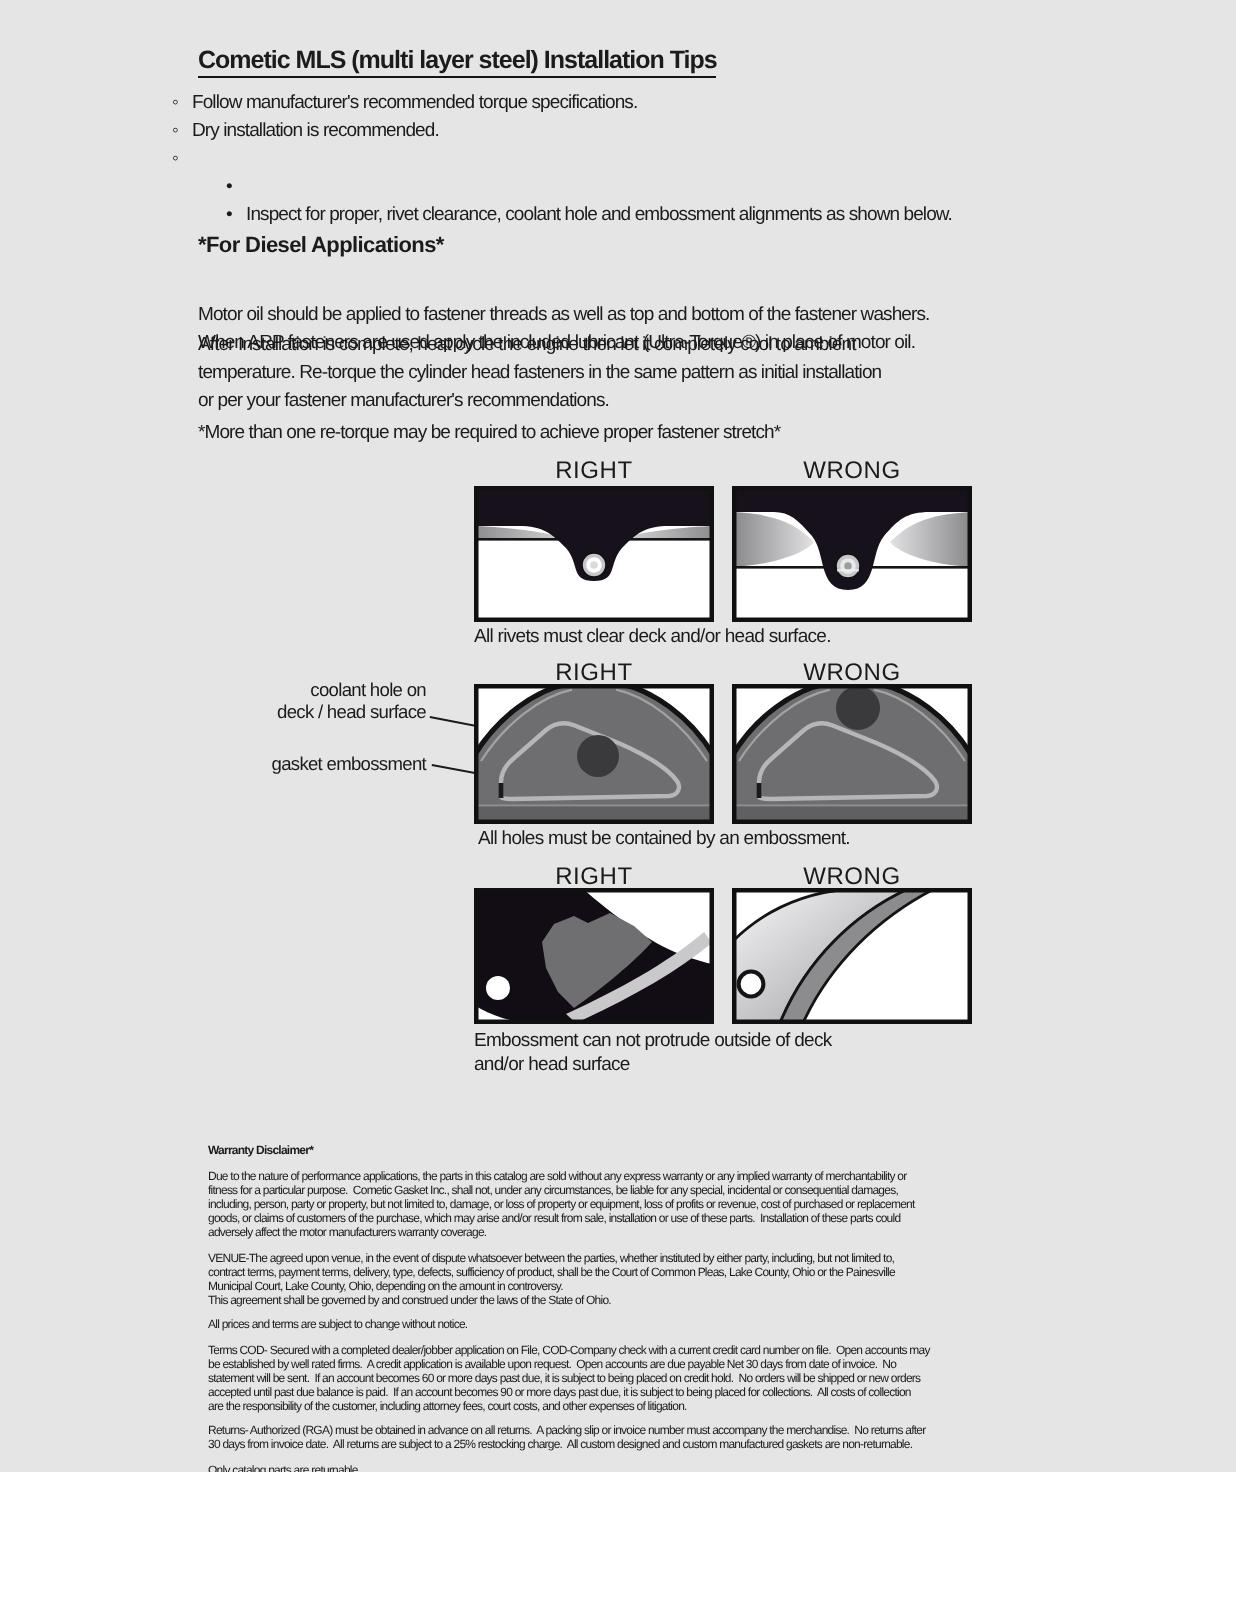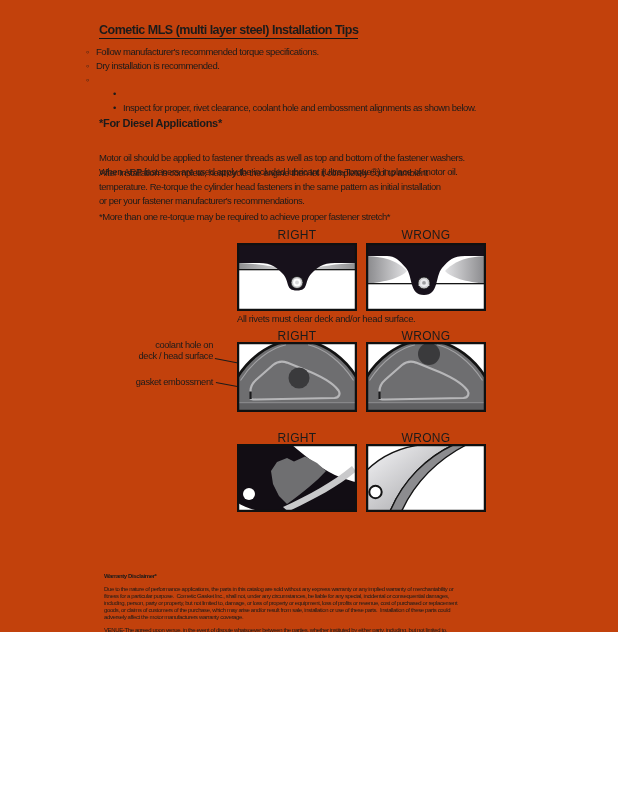--- a/index.html
+++ b/index.html
@@ -1,17 +1,17 @@
 <!DOCTYPE html>
 <html><head>
 <meta charset="utf-8">
 <style>
   html,body{margin:0;padding:0;background:#fff;}
   .page{
-    position:relative;width:618px;height:632px;background:#c2410c;overflow:hidden;
+    position:relative;width:618px;height:736px;background:#e5e5e5;overflow:hidden;
     font-family:"Liberation Sans",sans-serif;color:#1b1b1b;
   }
   .abs{position:absolute;}
   .pre{white-space:pre;}
   .page-title{
     left:99px;top:23px;font-size:12.5px;font-weight:bold;letter-spacing:-0.5px;
     border-bottom:1.5px solid #141414;padding-bottom:1px;
   }
   .bullets{left:86px;top:45px;font-size:9.5px;letter-spacing:-0.45px;}
   .bullet-row{height:14px;line-height:14px;display:flex;}
@@ -158,20 +158,21 @@
       <path d="M73,0 C89,3 108,16 120,36" stroke="#131313" stroke-width="2.6" fill="none"></path>
       <path d="M49,2.8 C34,6 16,19 3.5,38.5" stroke="#a2a2a4" stroke-width="1.1" fill="none"></path>
       <path d="M71,2.8 C86,6 104,19 116.5,38.5" stroke="#a2a2a4" stroke-width="1.1" fill="none"></path>
       <path d="M13.5,56.5 L13.5,49 C13.5,45 15.5,41 19.5,37.5 L36,23 C40,19.8 45,18.8 50,20.6 L66,27 C83,33.5 96.5,41.5 101.5,48.5 C103.5,51.5 102.5,55.5 97.5,56 L19,57.5 C15.5,57.5 13.5,57.2 13.5,56.5 Z" fill="none" stroke="#b6b6b8" stroke-width="2.2" stroke-linejoin="round"></path>
       <path d="M13.5,49.5 L13.5,57" stroke="#1a1a1c" stroke-width="2.4"></path>
       <circle cx="63" cy="12" r="11" fill="#3a3a3c"></circle>
       <rect x="1" y="1" width="118" height="68" fill="none" stroke="#101010" stroke-width="2.5"></rect>
     </svg>
   </div>
 
+  <div class="abs caption" style="left:239px;top:414px;">All holes must be contained by an embossment.</div>
 
   <div class="abs rw-label" style="left:237px;top:431px;">RIGHT</div>
   <div class="abs rw-label" style="left:366px;top:431px;">WRONG</div>
 
   <div class="abs diagram-box" style="left:237px;top:444px;height:68px;">
     <svg viewBox="0 0 120 68">
       <rect width="120" height="68" fill="#ffffff"></rect>
       <path d="M0,0 H54 C70,14 88,27.5 104,33.5 C110,35.7 115,37.2 120,38.3 V68 H30 C18,67 8,63.5 0,58.5 Z" fill="#120d14"></path>
       <path d="M46,63 C72,51 96,38 115,22 L119,27.5 C100,43 76,56 51,67.5 Z" fill="#c9c9cb"></path>
       <path d="M34,27 L40,18 L50,14 L57,17.5 L68,12.5 L80,19 L89,27 C80,37 65,49.5 50,60 L42,52 L36,40 Z" fill="#6f6f71"></path>
@@ -189,20 +190,22 @@
         </linearGradient>
       </defs>
       <rect width="120" height="68" fill="#ffffff"></rect>
       <path d="M0,27 C16,11 36,2.5 58,0.5 L88,0.5 C61,13 37,36 24,67.5 L0,67.5 Z" fill="url(#r3g)" stroke="#141414" stroke-width="1.4"></path>
       <path d="M88,0.5 L101,0.5 C73,15 49,38 35.5,67.5 L24,67.5 C37,36 61,13 88,0.5 Z" fill="#8c8c8f" stroke="#141414" stroke-width="1.4"></path>
       <circle cx="9.5" cy="48" r="6.2" fill="#ffffff" stroke="#141414" stroke-width="2"></circle>
       <rect x="1" y="1" width="118" height="66" fill="none" stroke="#101010" stroke-width="2.5"></rect>
     </svg>
   </div>
 
+  <div class="abs caption pre" style="left:237px;top:515px;">Embossment can not protrude outside of deck
+and/or head surface</div>
 
   <div class="abs legal">
     <div class="legal-heading">Warranty Disclaimer*</div>
     <div class="legal-para pre">Due to the nature of performance applications, the parts in this catalog are sold without any express warranty or any implied warranty of merchantability or
 fitness for a particular purpose.  Cometic Gasket Inc., shall not, under any circumstances, be liable for any special, incidental or consequential damages,
 including, person, party or property, but not limited to, damage, or loss of property or equipment, loss of profits or revenue, cost of purchased or replacement
 goods, or claims of customers of the purchase, which may arise and/or result from sale, installation or use of these parts.  Installation of these parts could
 adversely affect the motor manufacturers warranty coverage.</div>
     <div class="legal-para pre">VENUE-The agreed upon venue, in the event of dispute whatsoever between the parties, whether instituted by either party, including, but not limited to,
 contract terms, payment terms, delivery, type, defects, sufficiency of product, shall be the Court of Common Pleas, Lake County, Ohio or the Painesville

